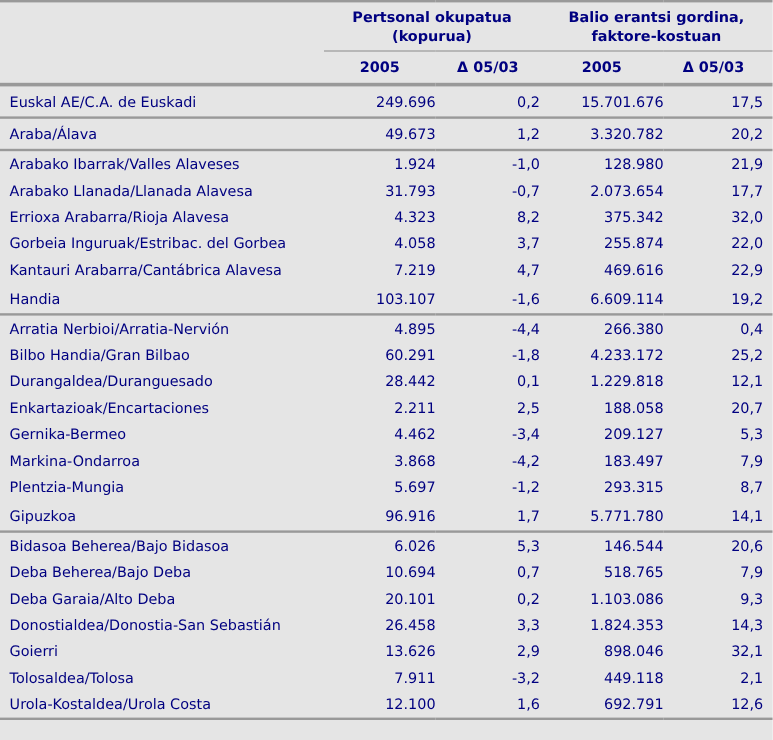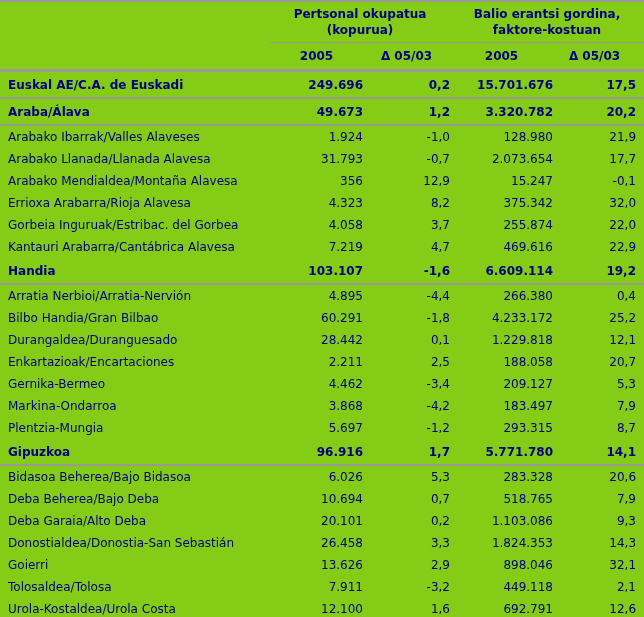--- a/index.html
+++ b/index.html
@@ -1,20 +1,20 @@
 <!DOCTYPE html>
 <html><head>
 <meta charset="utf-8">
 <style>
   html, body { margin: 0; padding: 0; background: #ffffff; }
   .page {
     width: 644px;
     height: 617px;
     box-sizing: border-box;
-    background: #84cc16;
+    background: #e5e5e5;
     font-family: "DejaVu Sans", sans-serif;
     overflow: hidden;
   }
   table.stats {
     width: 644px;
     border-collapse: collapse;
     table-layout: fixed;
     border-top: 2px solid #999999;
     border-bottom: 2px solid #999999;
   }
@@ -40,21 +40,21 @@
     vertical-align: middle;
     height: 26px;
     border-bottom: 3px solid #999999;
   }
   
   td.name { text-align: left; padding-left: 8px; }
   td.num  { text-align: right; }
   .lastcol { padding-right: 8px; }
   tr.data td { height: 22px; vertical-align: middle; }
   tr.group td {
-    font-weight: bold;
+    font-weight: normal;
     height: 25px;
     border-bottom: 2px solid #999999;
     margin-top: 12px;
   }
 </style>
 </head>
 <body>
 
 <div class="page">
   <table class="stats">
@@ -108,27 +108,20 @@
         <td class="num lastcol">21,9</td>
       </tr>
       <tr class="data">
         <td class="name">Arabako Llanada/Llanada Alavesa</td>
         <td class="num">31.793</td>
         <td class="num">-0,7</td>
         <td class="num">2.073.654</td>
         <td class="num lastcol">17,7</td>
       </tr>
       <tr class="data">
-        <td class="name">Arabako Mendialdea/Montaña Alavesa</td>
-        <td class="num">356</td>
-        <td class="num">12,9</td>
-        <td class="num">15.247</td>
-        <td class="num lastcol">-0,1</td>
-      </tr>
-      <tr class="data">
         <td class="name">Errioxa Arabarra/Rioja Alavesa</td>
         <td class="num">4.323</td>
         <td class="num">8,2</td>
         <td class="num">375.342</td>
         <td class="num lastcol">32,0</td>
       </tr>
       <tr class="data">
         <td class="name">Gorbeia Inguruak/Estribac. del Gorbea</td>
         <td class="num">4.058</td>
         <td class="num">3,7</td>
@@ -202,21 +195,21 @@
         <td class="name">Gipuzkoa</td>
         <td class="num">96.916</td>
         <td class="num">1,7</td>
         <td class="num">5.771.780</td>
         <td class="num lastcol">14,1</td>
       </tr>
       <tr class="data">
         <td class="name">Bidasoa Beherea/Bajo Bidasoa</td>
         <td class="num">6.026</td>
         <td class="num">5,3</td>
-        <td class="num">283.328</td>
+        <td class="num">146.544</td>
         <td class="num lastcol">20,6</td>
       </tr>
       <tr class="data">
         <td class="name">Deba Beherea/Bajo Deba</td>
         <td class="num">10.694</td>
         <td class="num">0,7</td>
         <td class="num">518.765</td>
         <td class="num lastcol">7,9</td>
       </tr>
       <tr class="data">

